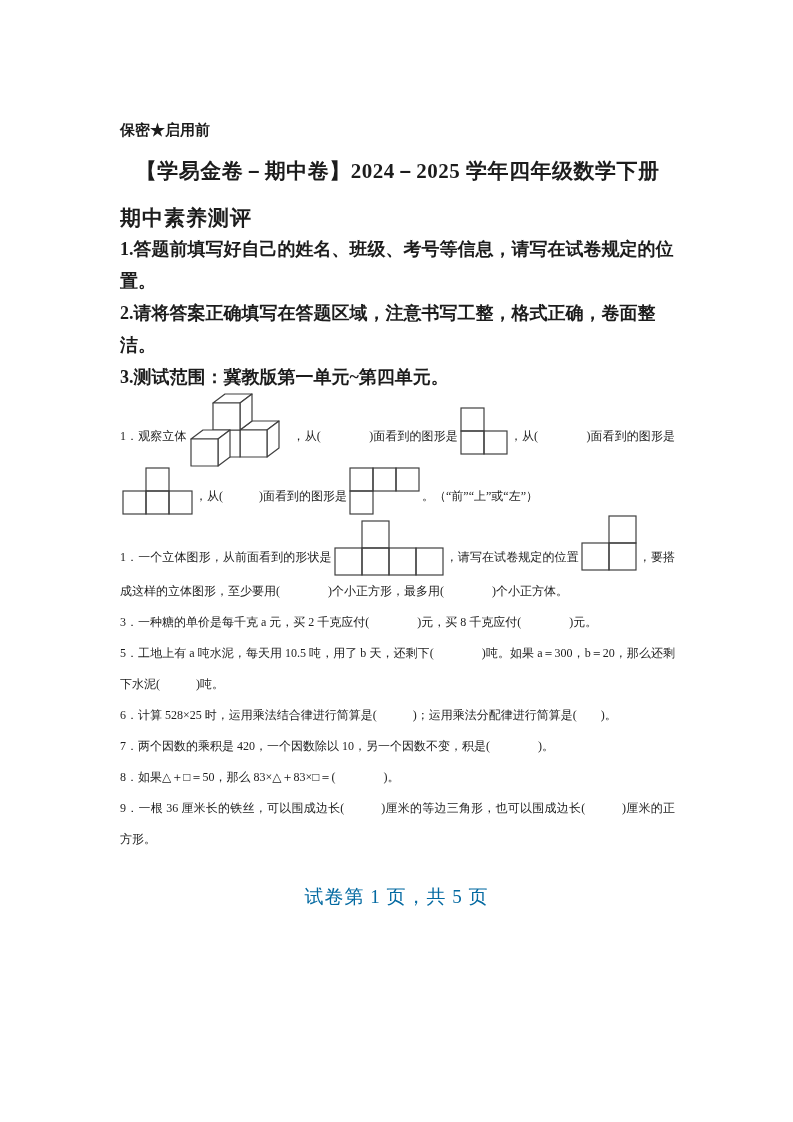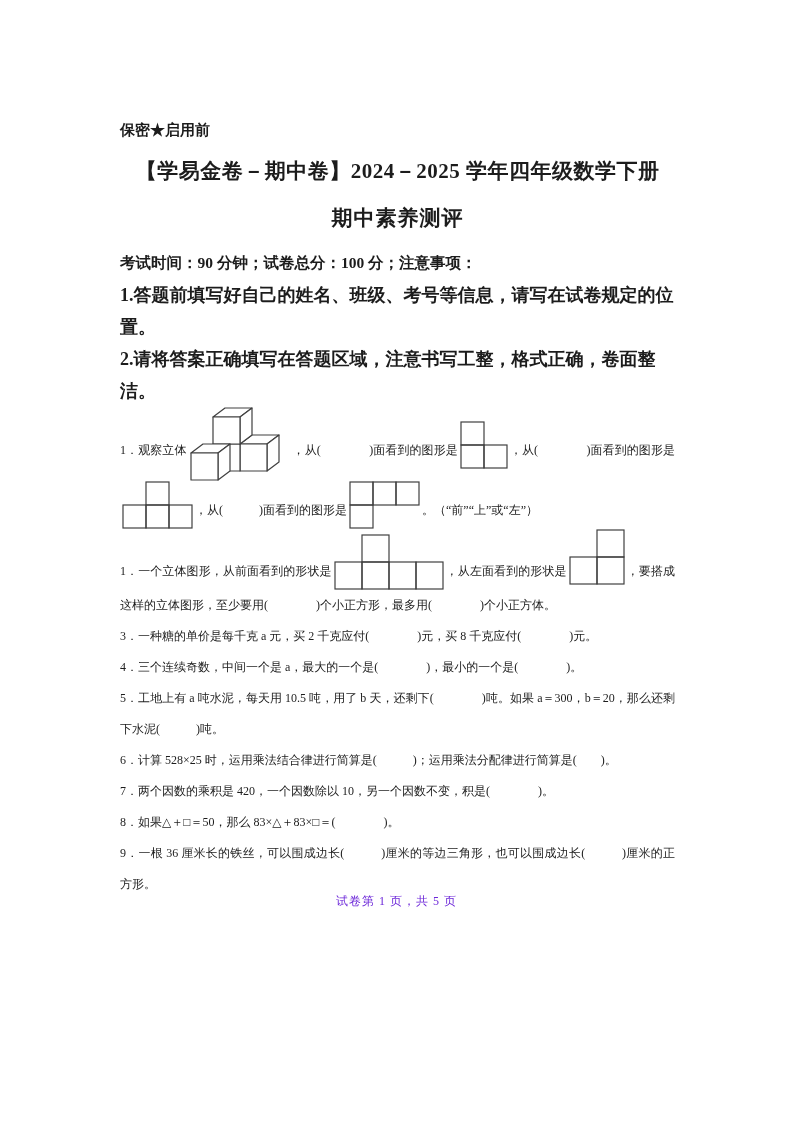--- a/index.html
+++ b/index.html
@@ -29,21 +29,21 @@
     font-size: 21px;
     font-weight: bold;
     text-align: center;
     line-height: 30px;
     margin: 16px 0 0 0;
     letter-spacing: 0.5px;
   }
   .subtitle {
     font-size: 21px;
     font-weight: bold;
-    text-align: center;
+    text-align: left;
     line-height: 30px;
     margin: 17px 0 0 0;
     letter-spacing: 1px;
   }
   .exam-info {
     font-size: 15.5px;
     font-weight: bold;
     line-height: 32px;
     margin: 14px 0 0 0;
   }
@@ -71,39 +71,39 @@
     margin: 0 2px;
   }
   .fig-cube   { vertical-align: -27px; }
   .fig-low10  { vertical-align: -10px; }
   .footer {
     position: absolute;
     left: 0;
     right: 0;
     bottom: 58px;
     text-align: center;
-    font-size: 12px;
-    color: #6d28d9;
+    font-size: 19px;
+    color: #0369a1;
     letter-spacing: 1px;
   }
   svg { display: inline-block; }
 </style>
 </head>
 <body>
 
 <div class="page">
 
   <p class="security">保密★启用前</p>
 
   <h1 class="title">【学易金卷－期中卷】2024－2025 学年四年级数学下册</h1>
   <h2 class="subtitle">期中素养测评</h2>
 
-  <p class="exam-info">考试时间：90 分钟；试卷总分：100 分；注意事项：</p>
   <p class="note">1.答题前填写好自己的姓名、班级、考号等信息，请写在试卷规定的位置。</p>
   <p class="note">2.请将答案正确填写在答题区域，注意书写工整，格式正确，卷面整洁。</p>
+  <p class="note">3.测试范围：冀教版第一单元~第四单元。</p>
 
 
   <p class="question">
     <span>1．观察立体</span><svg class="fig fig-cube" width="102" height="74" viewBox="0 0 102 74">
       <g fill="#ffffff" stroke="#404040" stroke-width="1.2" stroke-linejoin="round">
 
         <polygon points="51,37 63,28 90,28 78,37"></polygon>
         <polygon points="78,37 90,28 90,55 78,64"></polygon>
         <rect x="51" y="37" width="27" height="27"></rect>
 
@@ -134,29 +134,28 @@
       </svg><span>。（“前”“上”或“左”）</span>
   </p>
 
   <p class="question">
     <span>1．一个立体图形，从前面看到的形状是</span><svg class="fig" viewBox="0 0 110 56" width="110" height="56">
         <rect x="28" y="1" width="27" height="27" fill="none" stroke="#404040" stroke-width="1.2"></rect>
         <rect x="1" y="28" width="27" height="27" fill="none" stroke="#404040" stroke-width="1.2"></rect>
         <rect x="28" y="28" width="27" height="27" fill="none" stroke="#404040" stroke-width="1.2"></rect>
         <rect x="55" y="28" width="27" height="27" fill="none" stroke="#404040" stroke-width="1.2"></rect>
         <rect x="82" y="28" width="27" height="27" fill="none" stroke="#404040" stroke-width="1.2"></rect>
-      </svg><span>，从左面看到的形状是</span><svg class="fig fig-low10" viewBox="0 0 56 56" width="56" height="56">
+      </svg><span>，请写在试卷规定的位置</span><svg class="fig fig-low10" viewBox="0 0 56 56" width="56" height="56">
         <rect x="28" y="1" width="27" height="27" fill="none" stroke="#404040" stroke-width="1.2"></rect>
         <rect x="1" y="28" width="27" height="27" fill="none" stroke="#404040" stroke-width="1.2"></rect>
         <rect x="28" y="28" width="27" height="27" fill="none" stroke="#404040" stroke-width="1.2"></rect>
       </svg><span>，要搭成这样的立体图形，至少要用(　　　　)个小正方形，最多用(　　　　)个小正方体。</span>
   </p>
 
   <p class="question">3．一种糖的单价是每千克 a 元，买 2 千克应付(　　　　)元，买 8 千克应付(　　　　)元。</p>
-  <p class="question">4．三个连续奇数，中间一个是 a，最大的一个是(　　　　)，最小的一个是(　　　　)。</p>
   <p class="question">5．工地上有 a 吨水泥，每天用 10.5 吨，用了 b 天，还剩下(　　　　)吨。如果 a＝300，b＝20，那么还剩下水泥(　　　)吨。</p>
   <p class="question">6．计算 528×25 时，运用乘法结合律进行简算是(　　　)；运用乘法分配律进行简算是(　　)。</p>
   <p class="question">7．两个因数的乘积是 420，一个因数除以 10，另一个因数不变，积是(　　　　)。</p>
   <p class="question">8．如果△＋□＝50，那么 83×△＋83×□＝(　　　　)。</p>
   <p class="question">9．一根 36 厘米长的铁丝，可以围成边长(　　　)厘米的等边三角形，也可以围成边长(　　　)厘米的正方形。</p>
 
   <div class="footer">试卷第 1 页，共 5 页</div>
 
 </div>
 

